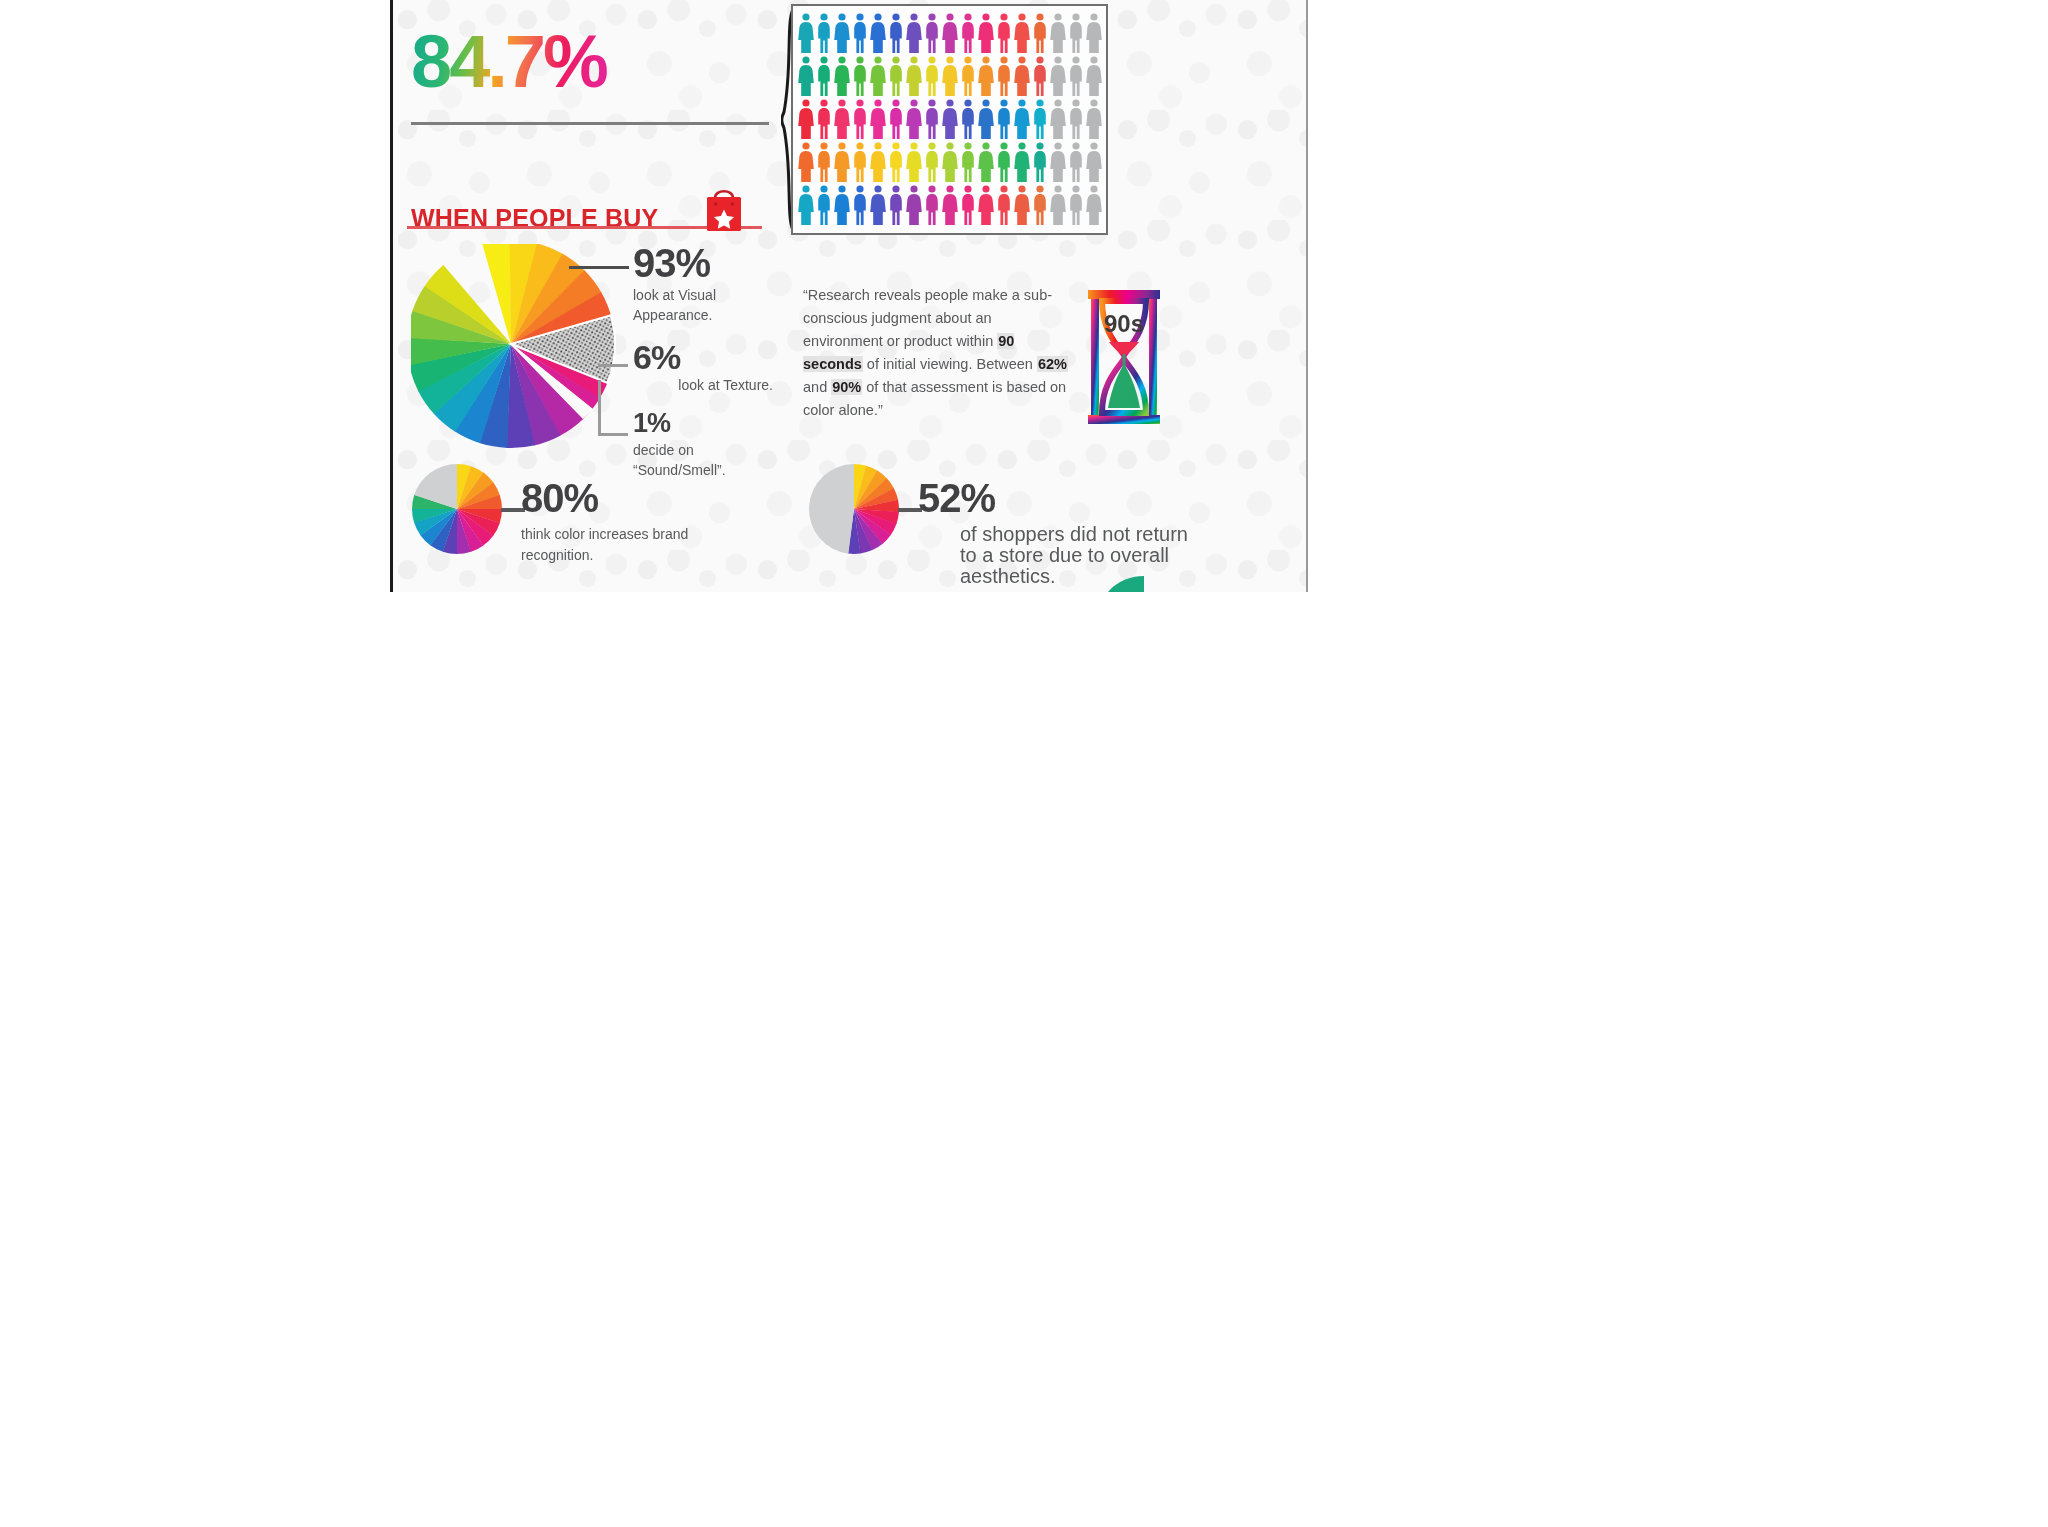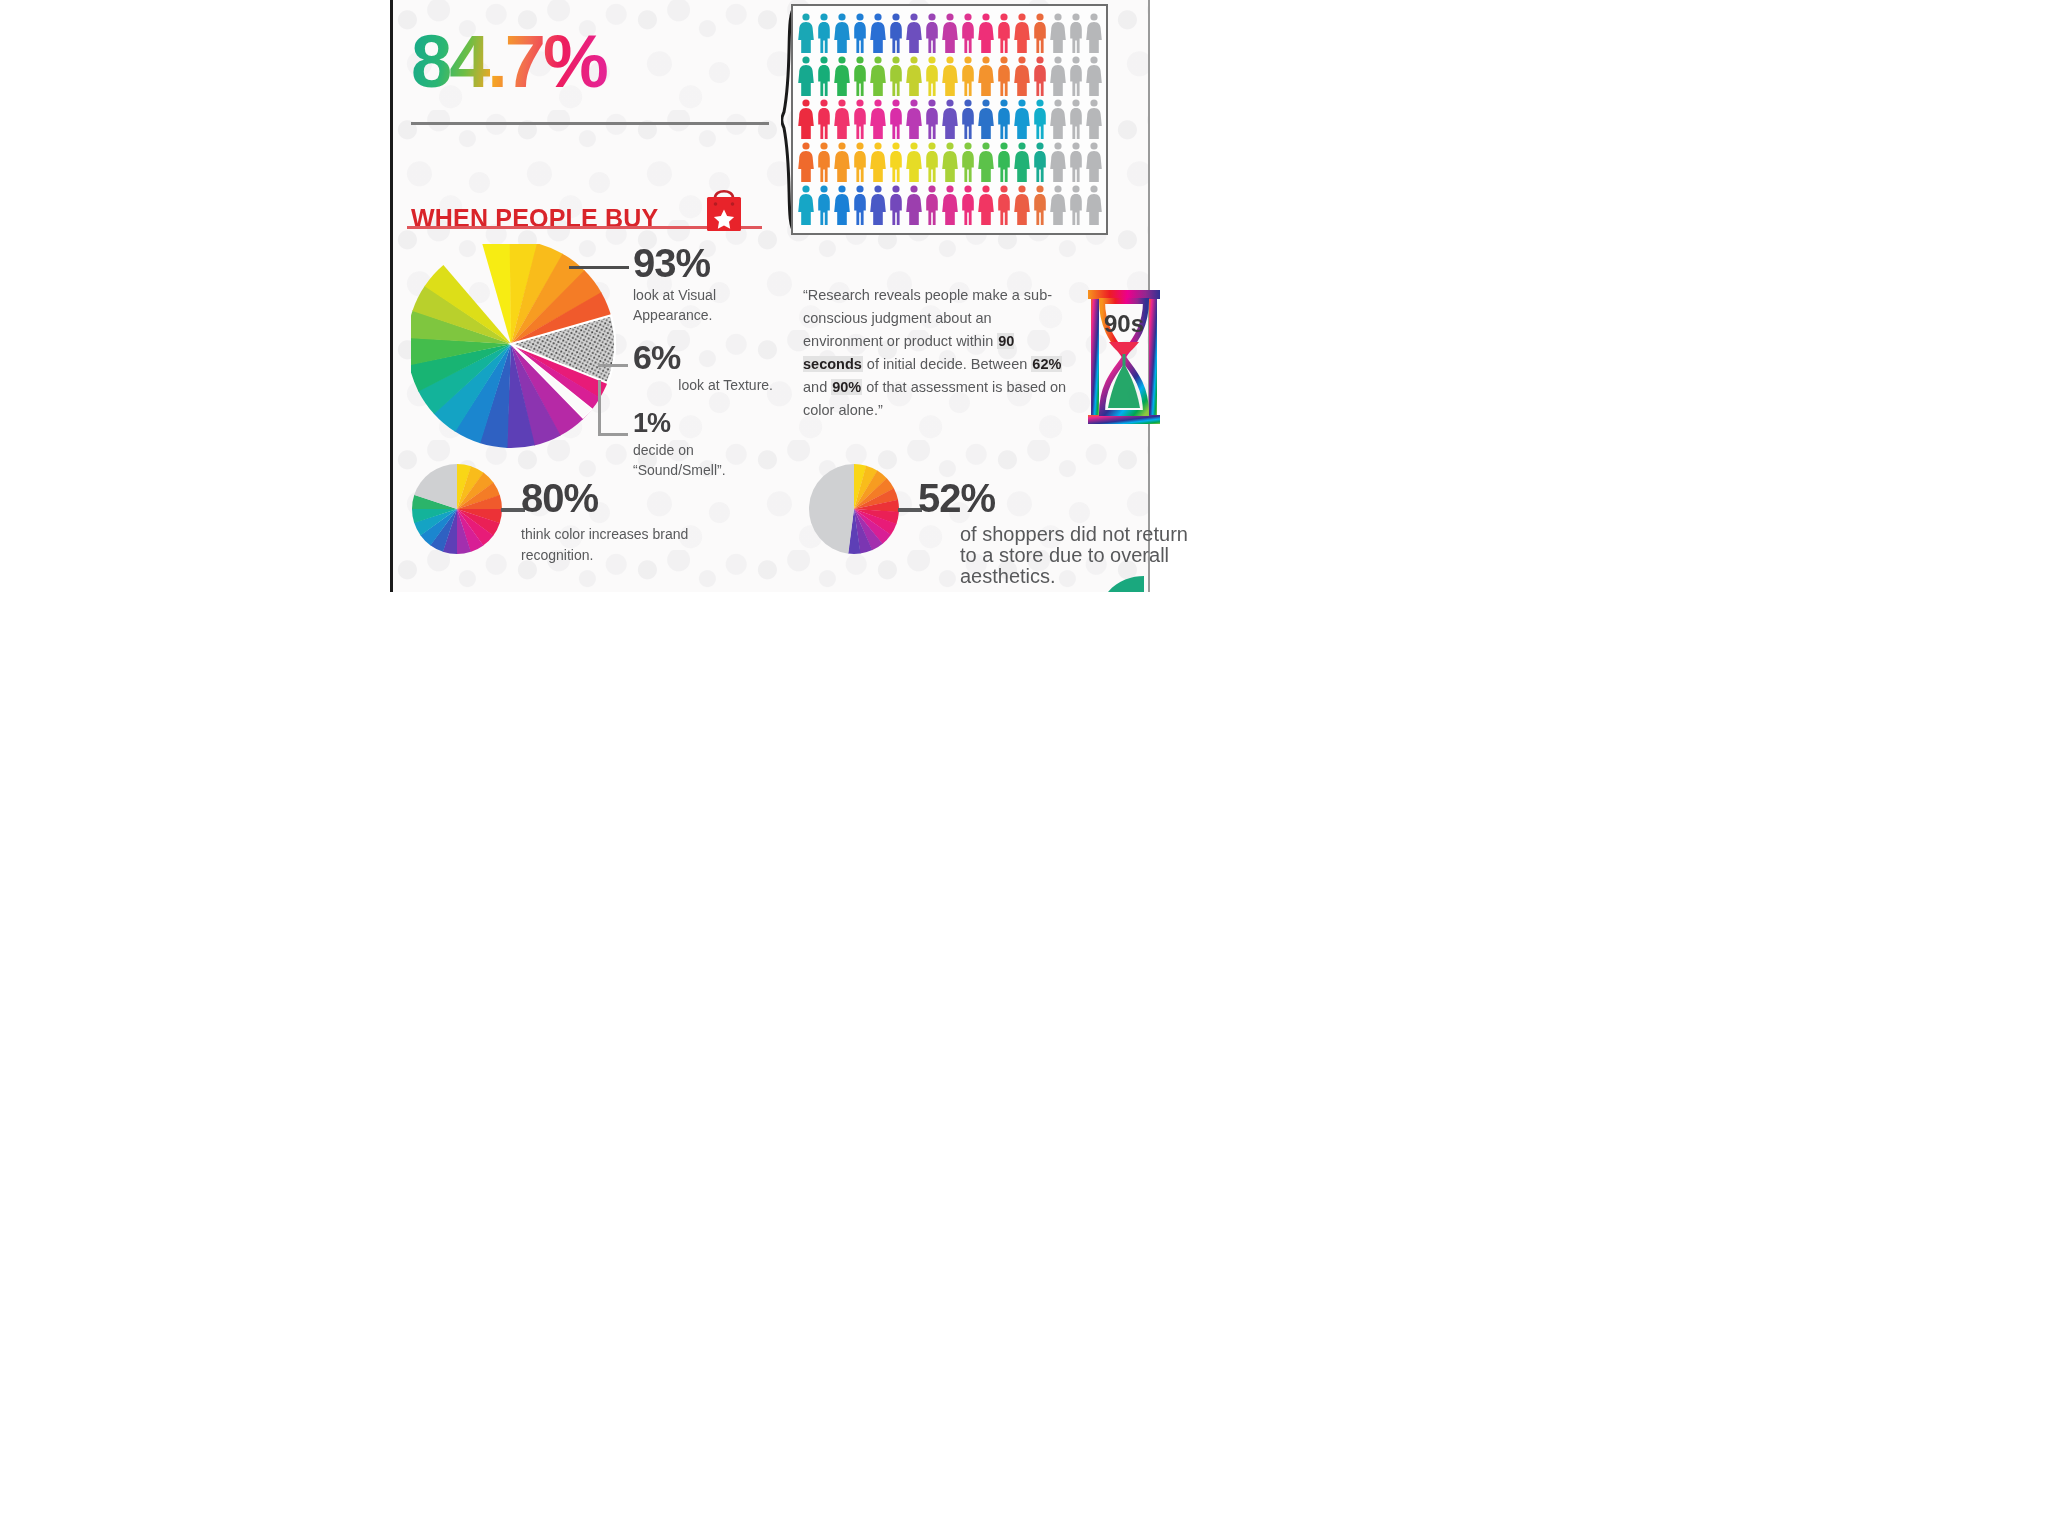--- a/index.html
+++ b/index.html
@@ -1,19 +1,19 @@
 <!DOCTYPE html>
 <html><head>
 <meta charset="utf-8">
 <style>
   html,body{margin:0;padding:0;background:#ffffff;}
   body{width:2048px;height:1527px;font-family:"Liberation Sans",sans-serif;overflow:hidden;}
 
   #poster{
-    position:absolute;left:390px;top:0px;width:760px;height:592px;
+    position:absolute;left:390px;top:0px;width:918px;height:592px;
     background:#fbfafa;
     border-left:3px solid #1a1a1a;
     border-right:2px solid #9a9a9a;
     box-sizing:border-box;
   }
   
   #poster::before{
     content:"";position:absolute;inset:0;pointer-events:none;
     background:
       radial-gradient(circle at 12% 18%, rgba(200,200,205,.30) 0 9px, transparent 10px),
@@ -524,21 +524,21 @@
   <div class="c6">look at Texture.</div>
 
   <div class="brk"></div>
   <div class="brk2"></div>
   <div class="val v1">1%</div>
   <div class="c1">
     <span>decide on “Sound/Smell”.</span>
   </div>
 
   <div class="quote">
-    <span>“Research reveals people make a sub- conscious judgment about an environment or product within </span><b>90 seconds</b><span> of initial decide. Between </span><b>62%</b><span> and </span><b>90%</b><span> of that assessment is based on color alone.”</span>
+    <span>“Research reveals people make a sub- conscious judgment about an environment or product within </span><b>90 seconds</b><span> of initial viewing. Between </span><b>62%</b><span> and </span><b>90%</b><span> of that assessment is based on color alone.”</span>
   </div>
 
   <svg class="hourglass" viewBox="0 0 78 142">
     <defs>
       <linearGradient id="hgGrad" x1="0" y1="0" x2="1" y2="1">
         <stop offset="0%" stop-color="#f26522"></stop>
         <stop offset="18%" stop-color="#ec268f"></stop>
         <stop offset="36%" stop-color="#92278f"></stop>
         <stop offset="55%" stop-color="#2e3192"></stop>
         <stop offset="72%" stop-color="#00aeef"></stop>

